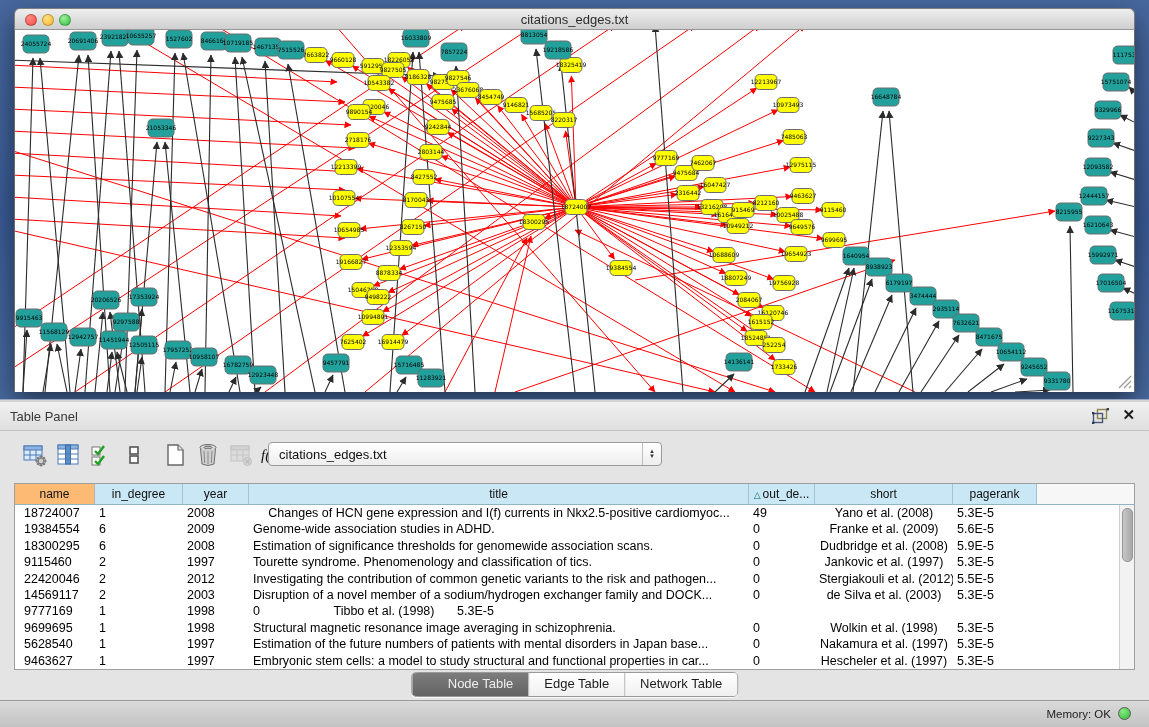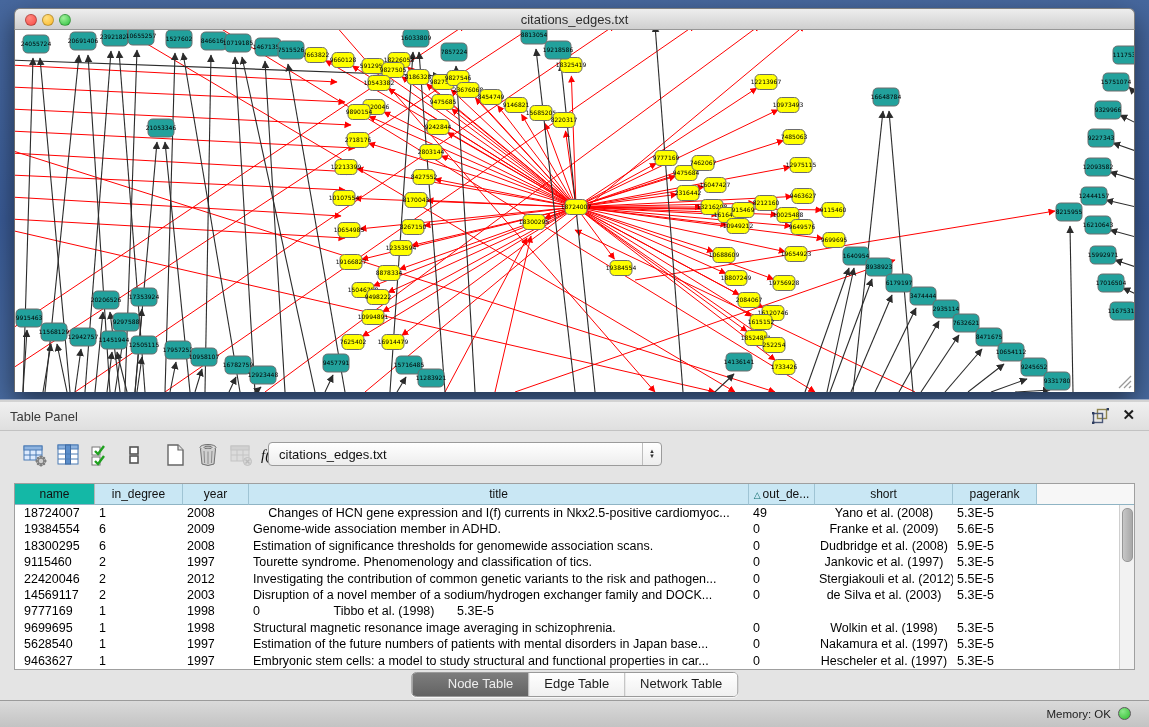--- a/index.html
+++ b/index.html
@@ -49,21 +49,21 @@
   .net-select .stepper{width:18px;height:100%;border-left:1px solid #bdbdbd;display:flex;flex-direction:column;
     align-items:center;justify-content:center;font-size:6px;color:#333;line-height:5px;}
 
   
   .data-table{position:absolute;left:14px;top:52px;width:1121px;height:187px;background:#fff;
     border:1px solid #9f9f9f;box-sizing:border-box;overflow:hidden;}
   .thead{display:flex;height:21px;}
   .th{box-sizing:border-box;height:21px;line-height:20px;text-align:center;font-size:12px;color:#111;
     background:#c9e7f4;border-right:1px solid #9fc4d4;border-bottom:1px solid #8fb4c4;
     overflow:hidden;white-space:nowrap;}
-  .th.first{background:#14b8a6;border-right:1px solid #b5b5b5;}
+  .th.first{background:#fdba74;border-right:1px solid #b5b5b5;}
   .th.filler{background:#f7f7f7;border-right:none;}
   .sort-tri{font-size:9px;color:#0c6a6a;margin-right:2px;}
   .tbody{position:absolute;left:0;top:21px;right:14px;bottom:0;overflow:hidden;}
   .tr{display:flex;height:16.4px;background:#fff;}
   .td{box-sizing:border-box;padding:0 4px;font-size:12.5px;color:#000;line-height:16px;
       white-space:nowrap;overflow:hidden;}
   .td.c-short{text-align:center;}
   .td.c-name{padding-left:9px;}
   .vscroll{position:absolute;right:0;top:21px;width:14px;bottom:0;background:#f2f2f2;border-left:1px solid #cfcfcf;}
   .vthumb{position:absolute;left:1.5px;top:3px;width:9px;height:52px;border-radius:5px;
@@ -871,21 +871,21 @@
           <div class="td " style="width: 66px;">2008</div>
           <div class="td " style="width: 500px; text-align: center;">Changes of HCN gene expression and I(f) currents in Nkx2.5-positive cardiomyoc...</div>
           <div class="td " style="width: 66px;">49</div>
           <div class="td c-short" style="width: 138px;">Yano et al. (2008)</div>
           <div class="td " style="width: 84px;">5.3E-5</div>
         </div>
         <div class="tr">
           <div class="td c-name" style="width: 80px;">19384554</div>
           <div class="td " style="width: 88px;">6</div>
           <div class="td " style="width: 66px;">2009</div>
-          <div class="td " style="width: 500px;">Genome-wide association member in ADHD.</div>
+          <div class="td " style="width: 500px;">Genome-wide association studies in ADHD.</div>
           <div class="td " style="width: 66px;">0</div>
           <div class="td c-short" style="width: 138px;">Franke et al. (2009)</div>
           <div class="td " style="width: 84px;">5.6E-5</div>
         </div>
         <div class="tr">
           <div class="td c-name" style="width: 80px;">18300295</div>
           <div class="td " style="width: 88px;">6</div>
           <div class="td " style="width: 66px;">2008</div>
           <div class="td " style="width: 500px;">Estimation of significance thresholds for genomewide association scans.</div>
           <div class="td " style="width: 66px;">0</div>

